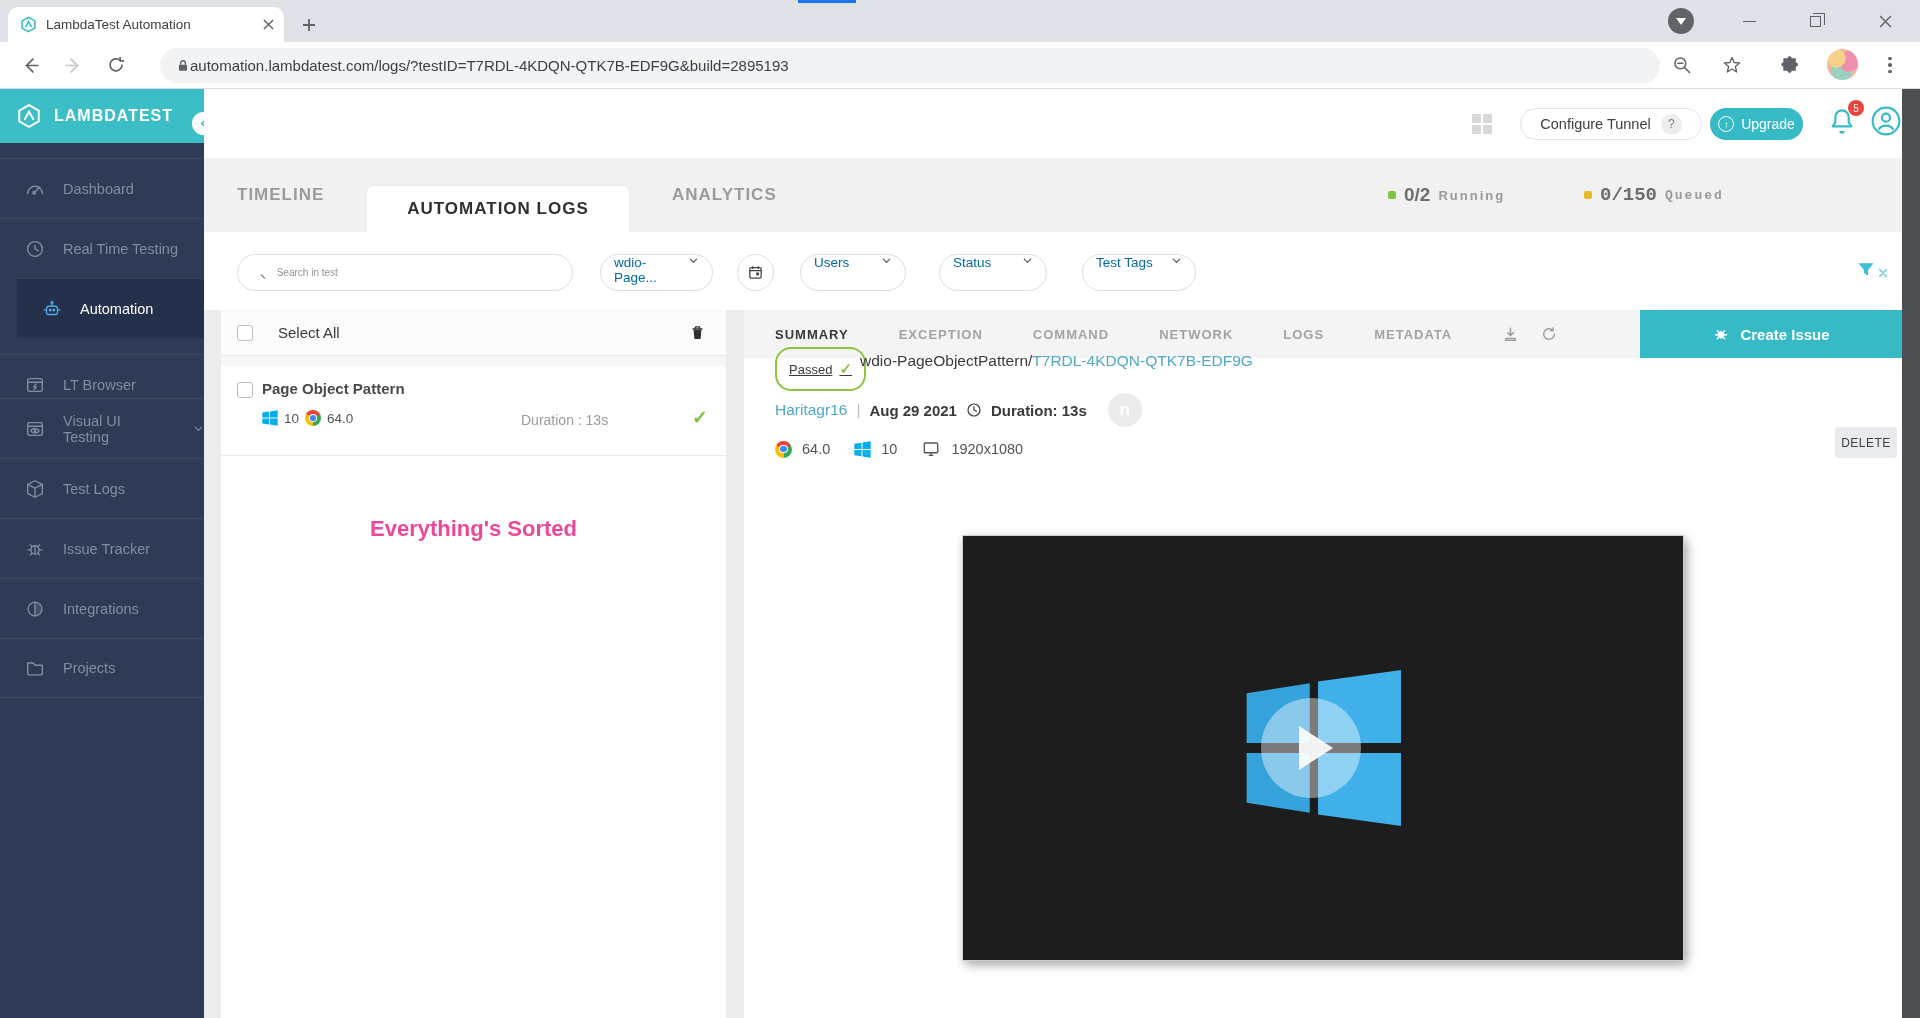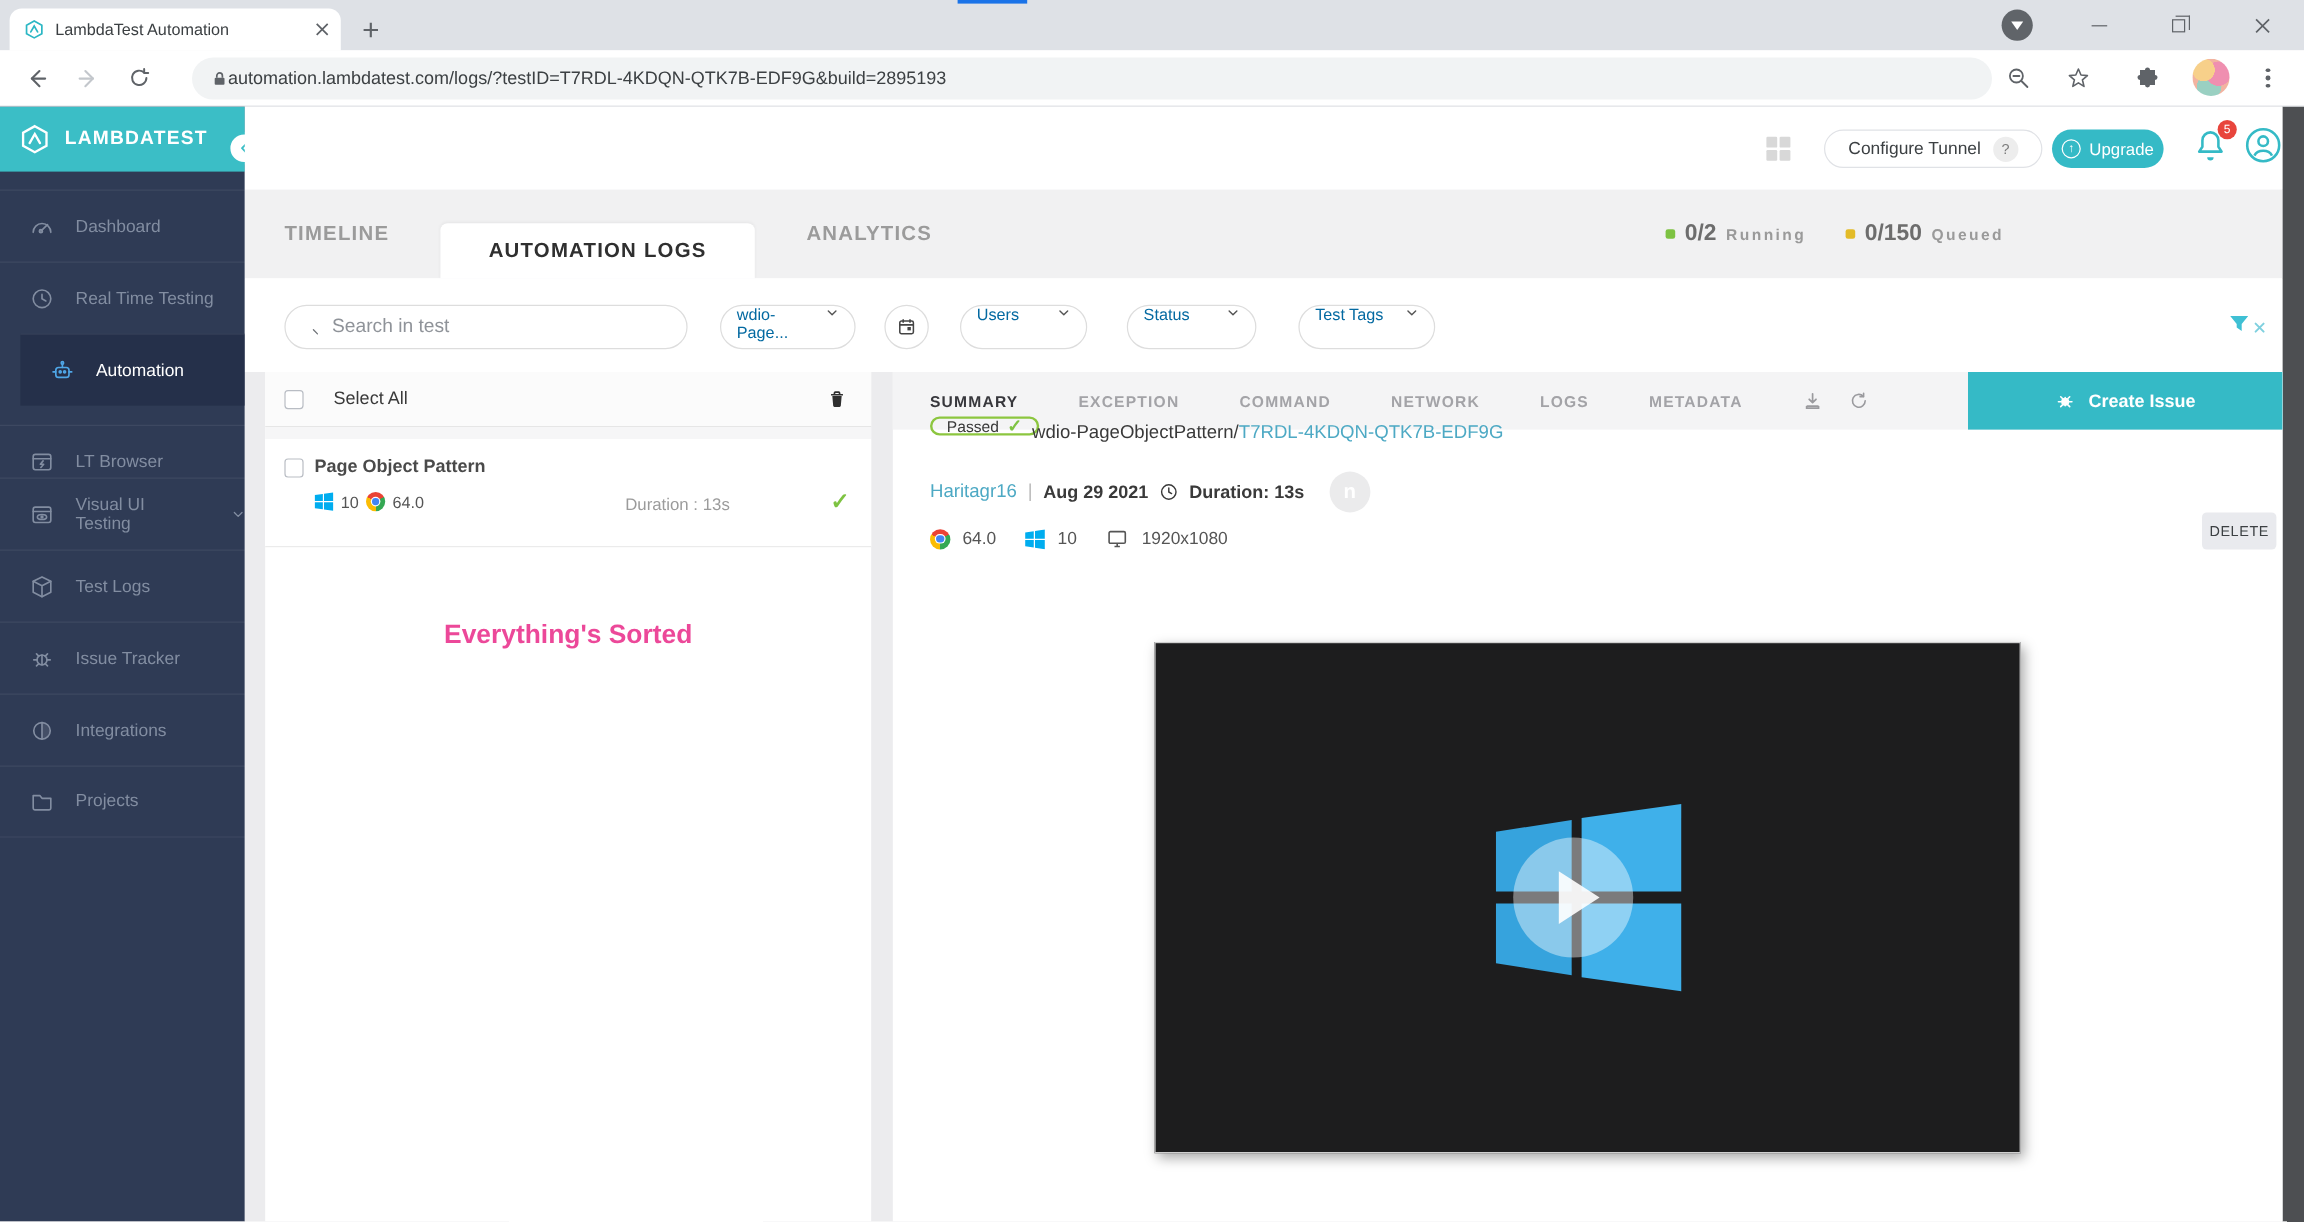--- a/index.html
+++ b/index.html
@@ -69,21 +69,21 @@
   .runq { position:absolute; top:0; height:74px; display:flex; align-items:center; }
   .dot { width:8px; height:8px; border-radius:2px; display:inline-block; }
   .runq-val { font-size:19px; font-weight:600; color:#6d6d6d; margin:0 8px 0 8px; }
   .runq-lbl { font-size:13px; color:#9a9a9a; letter-spacing:2px; font-weight:600; }
   .keypill { left:1578px; top:186px; width:47px; height:30px; border-radius:16px; background:#35bac6; display:flex; align-items:center; justify-content:center; position:absolute; }
   .helppill { left:1636px; top:186px; width:58px; height:30px; border-radius:16px; background:#fff; display:flex; align-items:center; justify-content:center; font-size:12.5px; font-weight:bold; color:#2f2f2f; position:absolute; box-shadow:0 1px 2px rgba(0,0,0,0.08); }
 
   
   .filterrow { left:204px; top:232px; width:1698px; height:78px; background:#fff; }
   .searchbox { left:33px; top:22px; width:336px; height:37px; border:1px solid #ddd; border-radius:19px; display:flex; align-items:center; padding:0 14px; gap:10px; position:absolute; }
-  .searchbox input { border:none; outline:none; font-size:16px; color:#555; width:100%; font-family:"Liberation Sans",sans-serif; }
+  .searchbox input { border:none; outline:none; font-size:10px; color:#555; width:100%; font-family:"Liberation Sans",sans-serif; }
   .searchbox input::placeholder { color:#8f9399; }
   .dd { position:absolute; top:22px; height:37px; border:1px solid #ddd; border-radius:19px; display:flex; align-items:flex-start; justify-content:space-between; padding:0 13px; font-size:13.5px; color:#0369a1; cursor:pointer; background:#fff; }
   .calbtn { left:533px; top:22px; width:37px; height:37px; border:1px solid #ddd; border-radius:50%; display:flex; align-items:center; justify-content:center; position:absolute; }
   .funnel { left:1652px; top:28px; position:absolute; display:flex; align-items:flex-start; gap:2px; }
 
   
   .contentbg { left:204px; top:310px; width:1698px; height:708px; background:#ececee; }
   .leftpanel { left:221px; top:310px; width:505px; height:708px; background:#fff; }
   .selectall { height:46px; background:#fbfbfb; border-bottom:1px solid #e6e6e6; display:flex; align-items:center; padding:0 20px 0 16px; }
   .cb { width:16px; height:16px; border:1.5px solid #b9bdc4; border-radius:3px; background:#fff; flex:none; }
@@ -94,21 +94,21 @@
   .ti-dur { position:absolute; left:300px; top:46px; font-size:14px; color:#9b9b9b; }
   .sorted { text-align:center; margin-top:60px; color:#ec4899; font-weight:bold; font-size:22px; }
 
   .mainpanel { left:744px; top:310px; width:1158px; height:708px; background:#fff; }
   .dtabs { height:48px; background:#f4f4f5; display:flex; align-items:center; padding-left:31px; position:relative; }
   .dtab { font-size:13px; font-weight:bold; letter-spacing:1px; color:#a3a3a7; margin-right:50px; cursor:pointer; }
   .dtab.active { color:#37373c; }
   .dt-ico { margin-right:22px; cursor:pointer; display:flex; }
   .createissue { position:absolute; right:0; top:0; width:262px; height:48px; background:#35bac6; color:#fff; display:flex; align-items:center; justify-content:center; gap:10px; font-size:15px; font-weight:bold; cursor:pointer; }
 
-  .passpill { position:absolute; left:31px; top:37px; height:16px; padding:0 12px; border:2px solid #8cc63f; border-radius:16px; display:flex; align-items:center; gap:7px; font-size:13px; color:#3a3a3a; }
+  .passpill { position:absolute; left:31px; top:37px; height:44px; padding:0 12px; border:2px solid #8cc63f; border-radius:16px; display:flex; align-items:center; gap:7px; font-size:13px; color:#3a3a3a;text-decoration:underline; }
   .testpath { position:absolute; left:116px; top:42px; font-size:15.5px; color:#3a3a3a; }
   .testid { color:#4da9c4; }
   .metaline { position:absolute; left:31px; top:83px; display:flex; align-items:center; gap:9px; font-size:15.5px; }
   .userlink { color:#4da9c4; cursor:pointer; }
   .sep { color:#bbb; }
   .dateval,.durval { color:#3a3a3a; font-weight:bold; font-size:15px; }
   .ncirc { width:34px; height:34px; border-radius:50%; background:#ebebec; color:#fff; font-weight:bold; font-size:17px; display:flex; align-items:center; justify-content:center; margin-left:12px; }
   .envline { position:absolute; left:31px; top:130px; display:flex; align-items:center; gap:10px; font-size:14.5px; color:#555; }
   .delbtn { position:absolute; right:5px; top:117px; width:62px; height:31px; background:#e9eaee; border-radius:4px; display:flex; align-items:center; justify-content:center; font-size:12px; color:#3c4043; letter-spacing:0.5px; cursor:pointer; }
 
@@ -339,21 +339,21 @@
 
   <div class="abs tabsrow">
     <div class="maintab" style="left:33px;">TIMELINE</div>
     <div class="maintab active-card" style="left:163px;width:262px;">AUTOMATION LOGS</div>
     <div class="maintab" style="left:468px;">ANALYTICS</div>
     <div class="runq" style="left:1184px;">
       <span class="dot" style="background:#7dc242;"></span>
       <span class="runq-val">0/2</span>
       <span class="runq-lbl">Running</span>
     </div>
-    <div class="runq" style="left:1334px;">
+    <div class="runq" style="left:1380px;font-family:Liberation Mono, monospace;">
       <span class="dot" style="background:#e3bb28;"></span>
       <span class="runq-val">0/150</span>
       <span class="runq-lbl">Queued</span>
     </div>
     <div class="keypill">
       <svg width="22" height="22" viewBox="0 0 24 24">
           <circle cx="8.5" cy="12" r="3" fill="none" stroke="#fff" stroke-width="1.8"></circle>
           <path d="M11.5 12 H20 M17 12 V15 M20 12 V14.5" fill="none" stroke="#fff" stroke-width="1.8" stroke-linecap="round"></path>
         </svg>
     </div>

